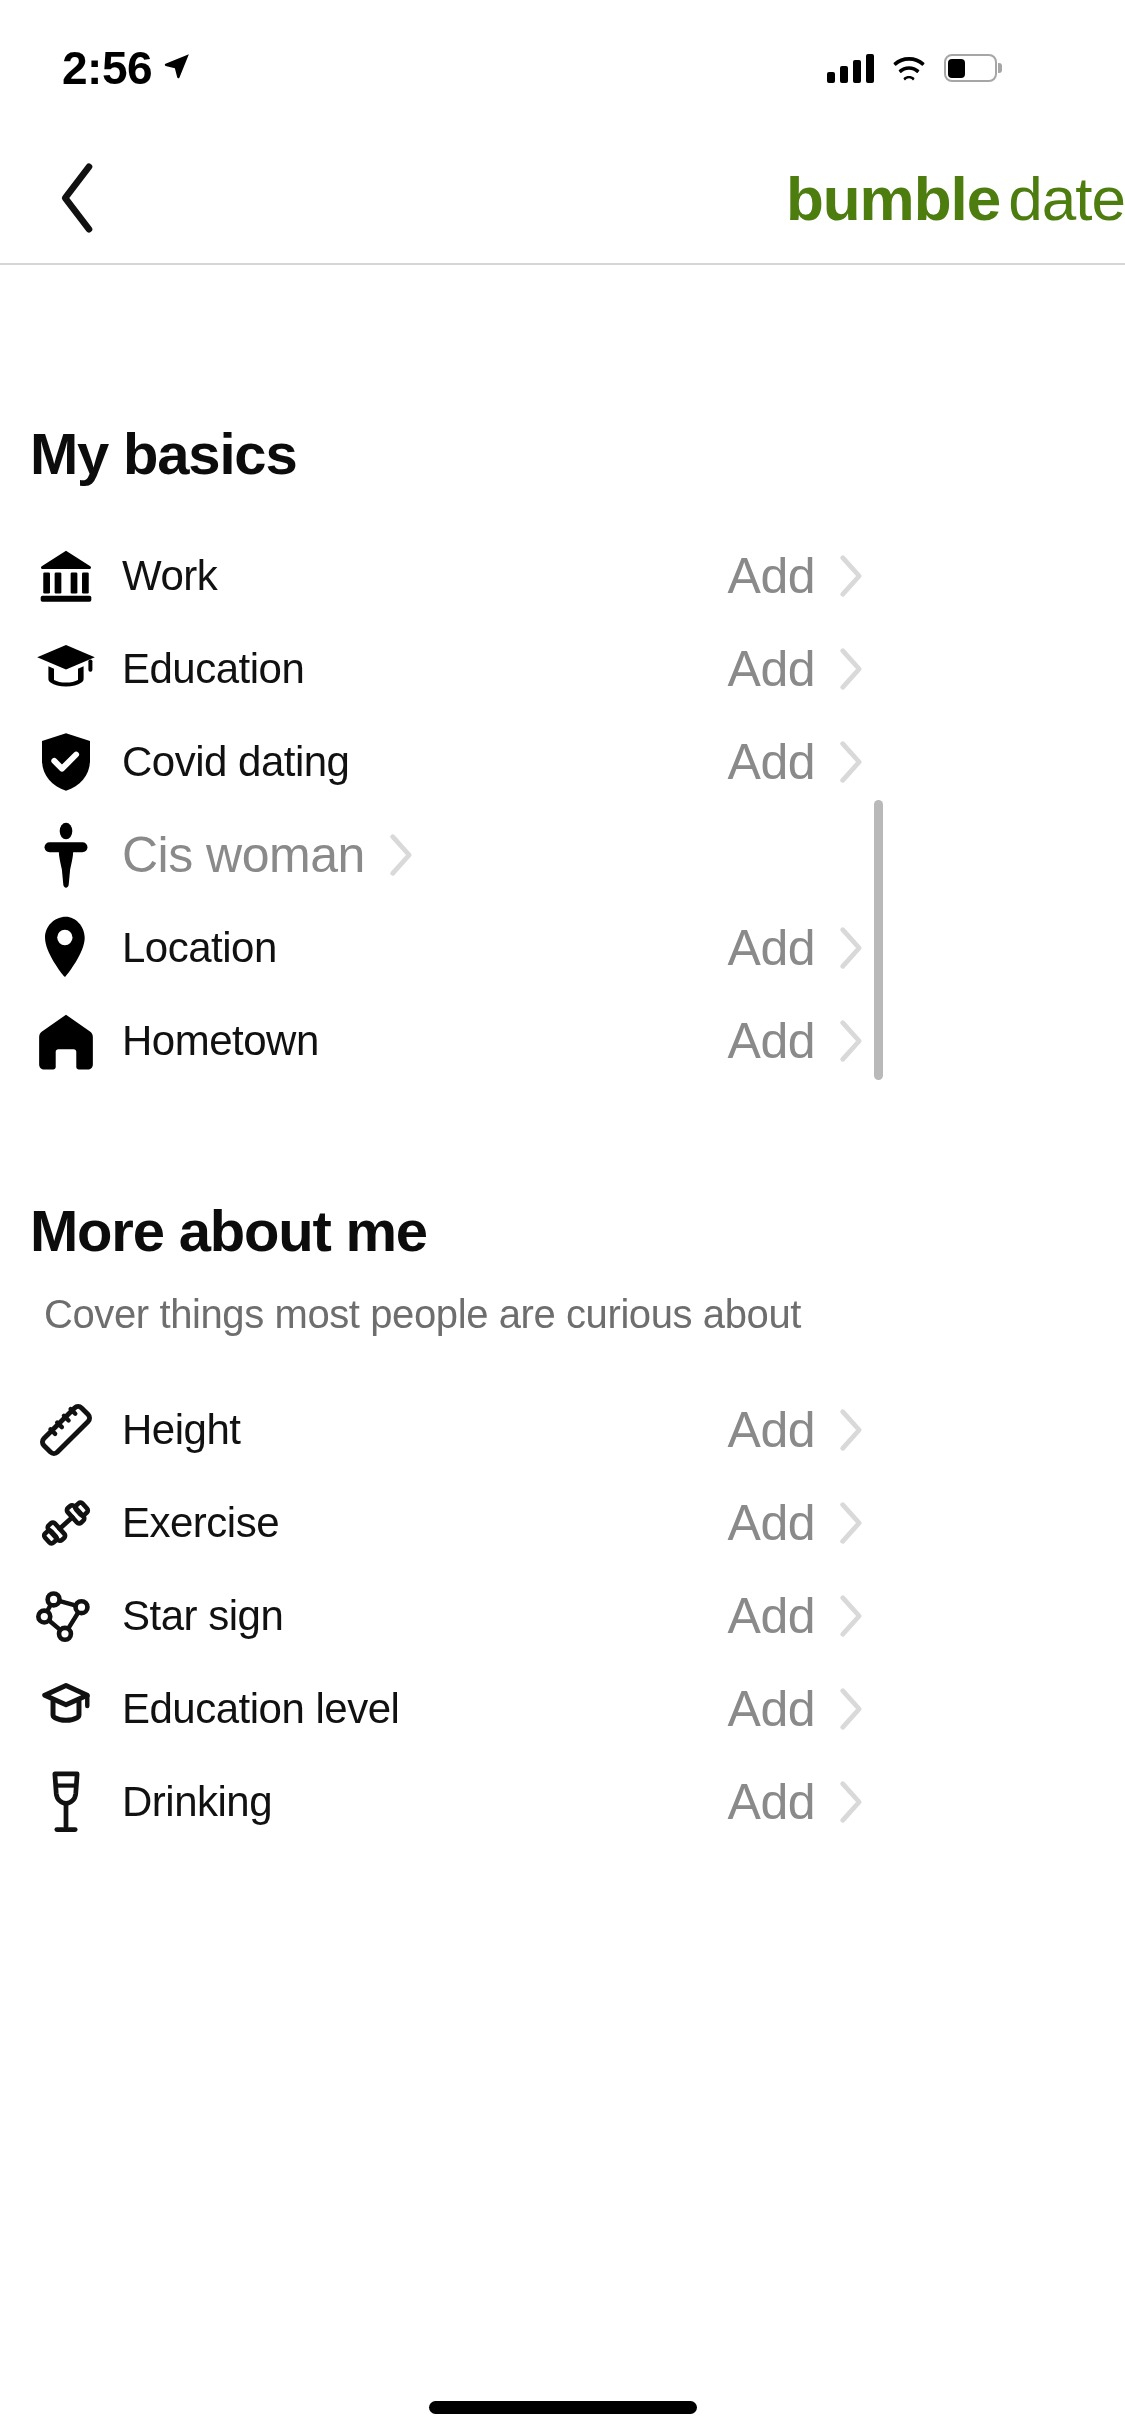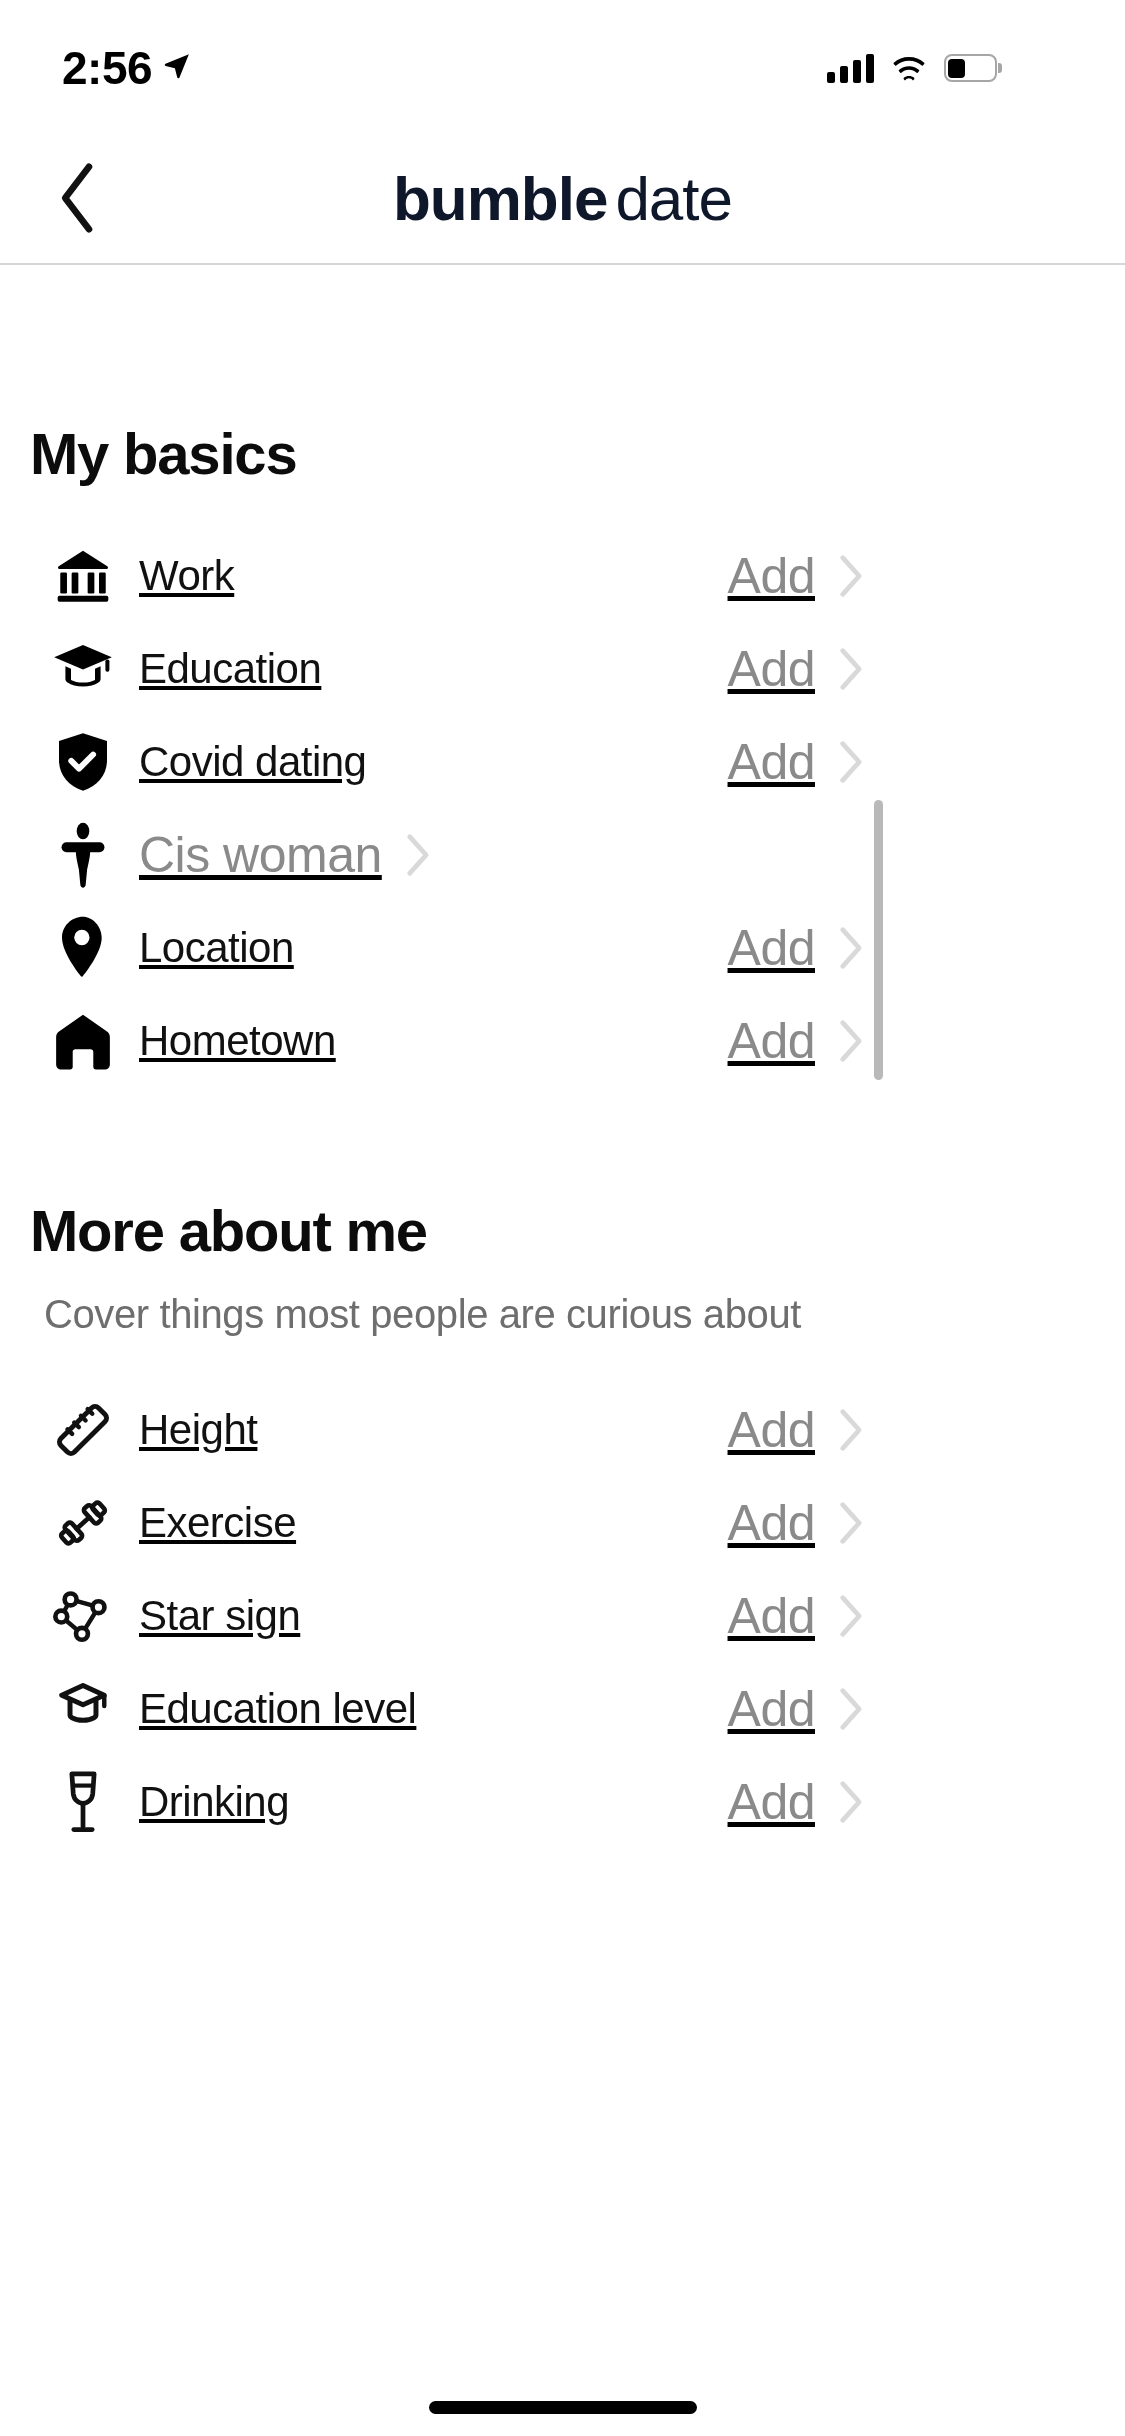--- a/index.html
+++ b/index.html
@@ -51,21 +51,21 @@
     position:absolute; top:132px; left:0; width:1125px; height:131px;
     display:flex; align-items:center;
   }
   .back-btn{
     position:absolute; left:30px; top:50%; transform:translateY(-50%);
     width:96px; height:96px; display:flex; align-items:center; justify-content:center;
     cursor:pointer;
   }
   .brand{
     position:absolute; left:0; right:0; top:50%; transform:translateY(-50%);
-    text-align:center; color:#0f172a;
+    text-align:right; color:#4d7c0f;
     font-size:62px; font-weight:700; letter-spacing:-1px;
     white-space:nowrap;
   }
   .brand .b1{ font-weight:700; }
   .brand .b2{ font-weight:400; margin-left:8px; }
 
   .nav-sep{
     position:absolute; top:263px; left:0; width:1125px; height:2px;
     background:#d6d6d6;
   }
@@ -85,21 +85,21 @@
     letter-spacing:-1.2px; padding-left:30px;
   }
   .section-sub{
     font-size:40px; font-weight:400; color:#6e6e6e;
     padding-left:30px; letter-spacing:-0.4px;margin-left:14px;
   }
 
   .rows{ margin-top:4px; }
   .row{
     position:relative; display:flex; align-items:center;
-    height:93px; padding:0 30px 0 47px; cursor:pointer;text-decoration:underline;
+    height:93px; padding:0 30px 0 30px; cursor:pointer;
   }
   .row-icon{
     width:72px; min-width:72px; height:72px;
     display:flex; align-items:center; justify-content:center;
     margin-right:20px;
   }
   .row-icon svg{ display:block; }
   .row-label{
     font-size:42px; color:#111; font-weight:400; letter-spacing:-0.5px;
     flex:1; white-space:nowrap;

